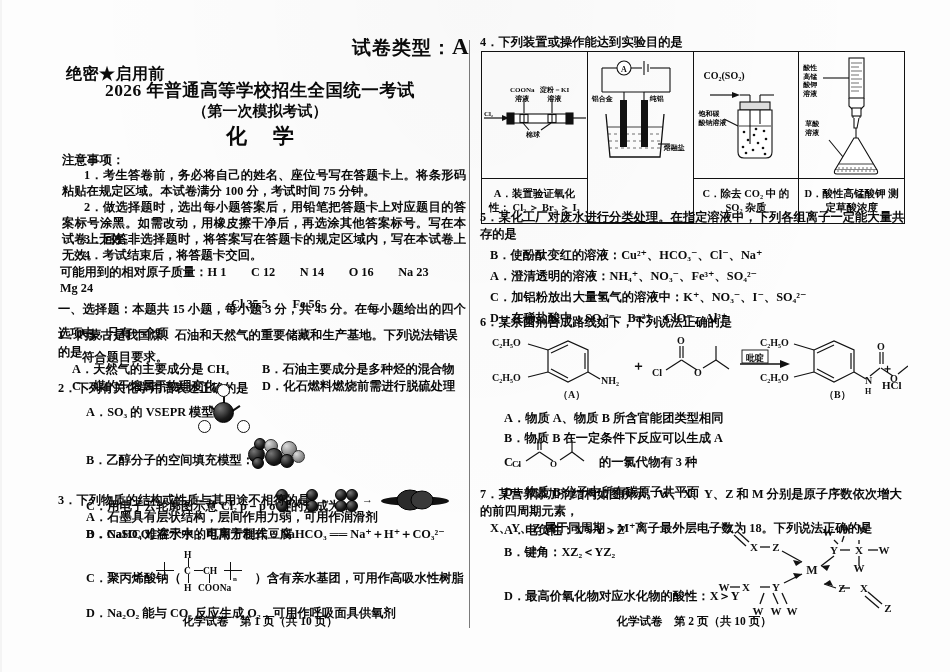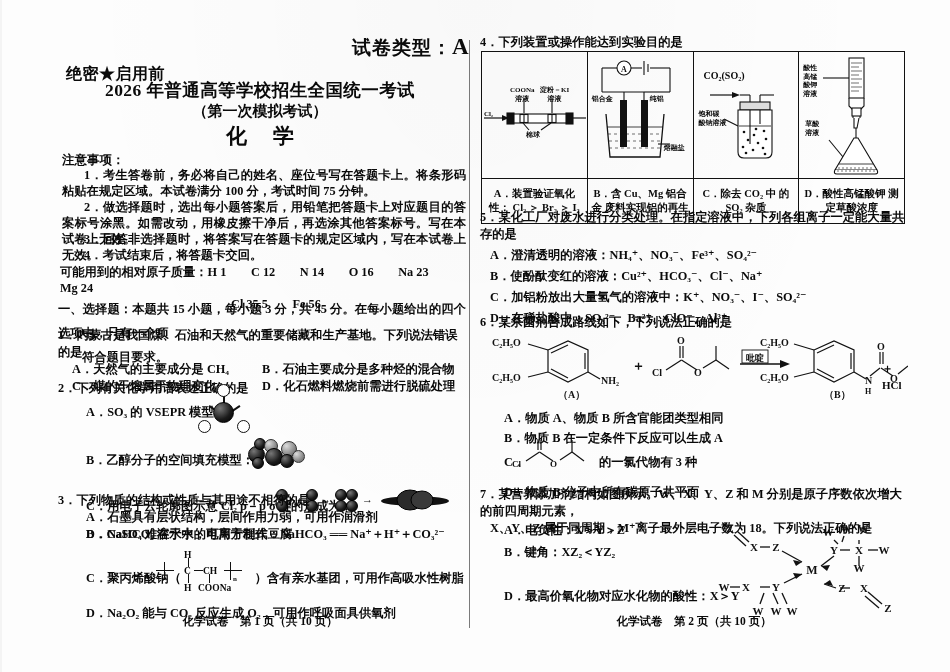--- a/index.html
+++ b/index.html
@@ -353,22 +353,20 @@
               <rect x="53" y="48" width="7" height="47" fill="#111" stroke="none"></rect>
               <path d="M18 62 L22 105 L72 105 L76 62" stroke-width="1.3"></path>
               <line x1="19" y1="75" x2="75" y2="75" stroke-width="0.8"></line>
               <line x1="20" y1="82" x2="74" y2="82" stroke-width="0.6" stroke-dasharray="3 3"></line>
               <line x1="21" y1="89" x2="73" y2="89" stroke-width="0.6" stroke-dasharray="3 3"></line>
               <line x1="21" y1="96" x2="73" y2="96" stroke-width="0.6" stroke-dasharray="3 3"></line>
               <line x1="70" y1="92" x2="82" y2="92"></line>
             </g>
           </svg>
         </div>
-        <div class="app-label">B．含 Cu、Mg 铝合金
-废料实现铝的再生</div>
       </div>
 
       <div class="app-cell">
         <div class="app-fig">
           <span class="figtxt" style="left:10px;top:20px;font-size:10px;text-align:right;">CO₂(SO₂)</span>
           <span class="figtxt" style="left:5px;top:58px;">饱和碳
 酸钠溶液</span>
           <svg width="106" height="128" viewBox="0 0 106 128">
             <g stroke="#111" fill="none" stroke-width="1.1">
               <line x1="16" y1="43" x2="38" y2="43" stroke-width="1.2"></line>
@@ -444,22 +442,22 @@
         </div>
         <div class="app-label">D．酸性高锰酸钾
 测定草酸浓度</div>
       </div>
 
     </div>
   </div>
 
   <div class="q" id="q5">
     <span class="stem">5．某化工厂对废水进行分类处理。在指定溶液中，下列各组离子一定能大量共存的是</span>
+    <span class="opt">B．使酚酞变红的溶液：Cu²⁺、HCO₃⁻、Cl⁻、Na⁺</span>
     <span class="opt">A．澄清透明的溶液：NH₄⁺、NO₃⁻、Fe³⁺、SO₄²⁻</span>
-    <span class="opt">B．使酚酞变红的溶液：Cu²⁺、HCO₃⁻、Cl⁻、Na⁺</span>
     <span class="opt">C．加铝粉放出大量氢气的溶液中：K⁺、NO₃⁻、I⁻、SO₄²⁻</span>
     <span class="opt">D．在稀盐酸中：SO₃²⁻、Ba²⁺、ClO⁻、Al³⁺</span>
   </div>
 
   <div class="q" id="q6">
     <span class="stem">6．某杀菌剂合成路线如下，下列说法正确的是</span>
 
     <div class="scheme" style="width:424px;height:76px;">
       <svg width="424" height="76" viewBox="0 0 424 76" style="font-family:'Liberation Serif',serif;">
         <g stroke="#111" fill="none" stroke-width="1.2">

